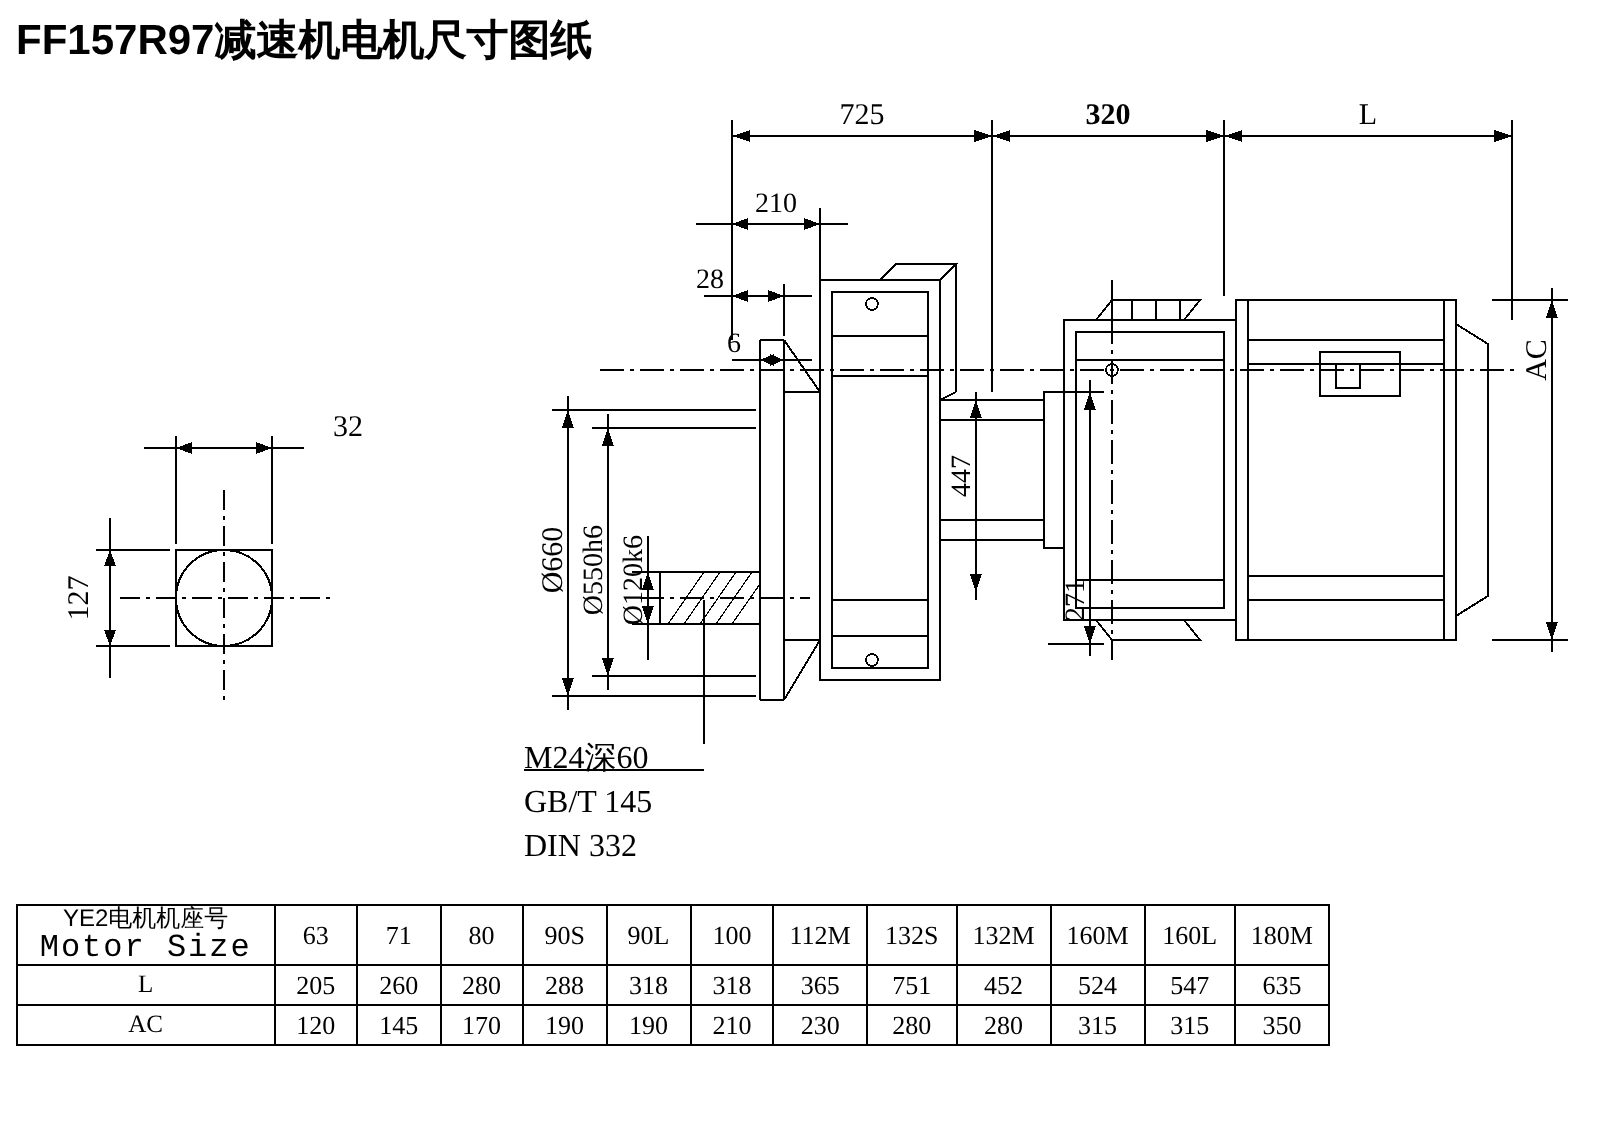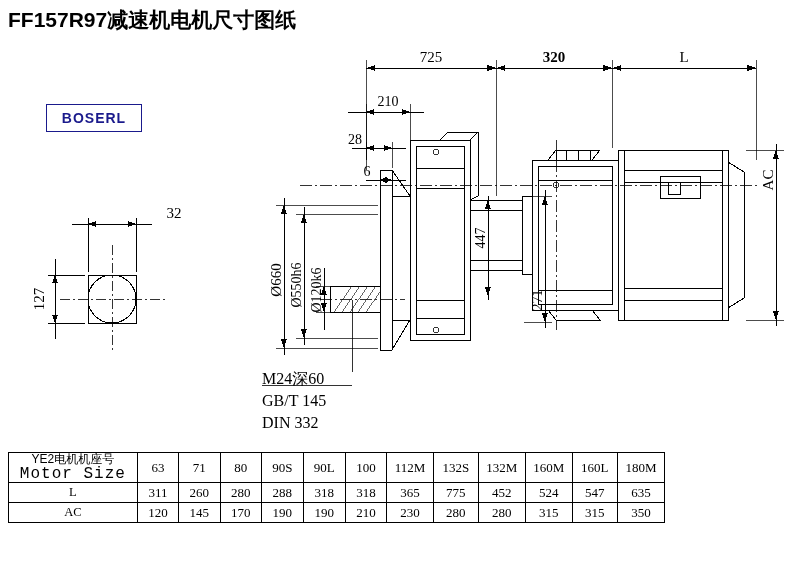--- a/index.html
+++ b/index.html
@@ -61,23 +61,20 @@
 
   
 </style>
 </head>
 <body>
 
 <div id="stage">
 
   <div class="title">FF157R97减速机电机尺寸图纸</div>
 
-  <div class="logo-box">
-    <div class="logo-text">BOSERL</div>
-  </div>
 
   <svg class="draw" viewBox="0 0 800 561">
     <g fill="none" stroke="#000" stroke-width="1" shape-rendering="crispEdges">
 
       <g stroke-dasharray="10,3,2,3" stroke-width="0.8">
         <line x1="60" y1="299" x2="165" y2="299"></line>
         <line x1="112" y1="245" x2="112" y2="352"></line>
       </g>
 
       <path d="M88 275 h48 a0 0 0 0 1 0 0 v48 h-48 z" stroke="#000"></path>
@@ -313,28 +310,28 @@
         <td class="val">100</td>
         <td class="val">112M</td>
         <td class="val">132S</td>
         <td class="val">132M</td>
         <td class="val">160M</td>
         <td class="val">160L</td>
         <td class="val">180M</td>
       </tr>
       <tr>
         <td class="head rowlabel">L</td>
-        <td class="val">311</td>
+        <td class="val">205</td>
         <td class="val">260</td>
         <td class="val">280</td>
         <td class="val">288</td>
         <td class="val">318</td>
         <td class="val">318</td>
         <td class="val">365</td>
-        <td class="val">775</td>
+        <td class="val">751</td>
         <td class="val">452</td>
         <td class="val">524</td>
         <td class="val">547</td>
         <td class="val">635</td>
       </tr>
       <tr>
         <td class="head rowlabel">AC</td>
         <td class="val">120</td>
         <td class="val">145</td>
         <td class="val">170</td>

